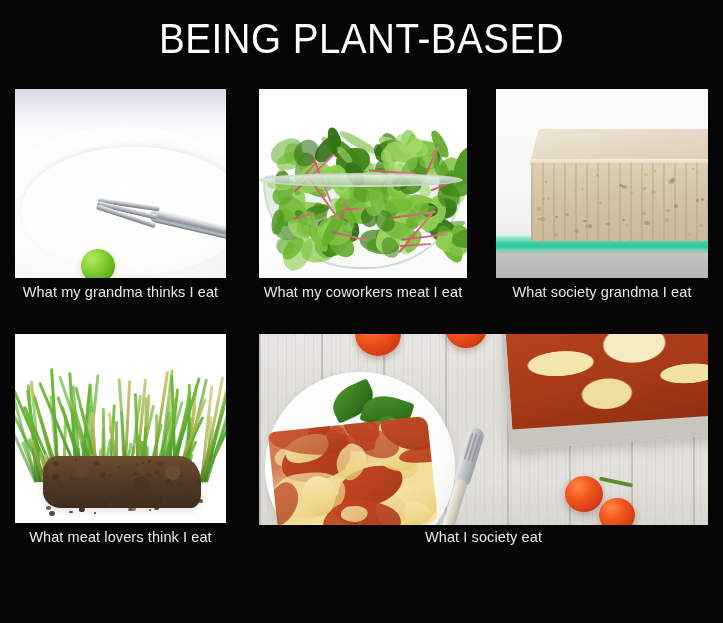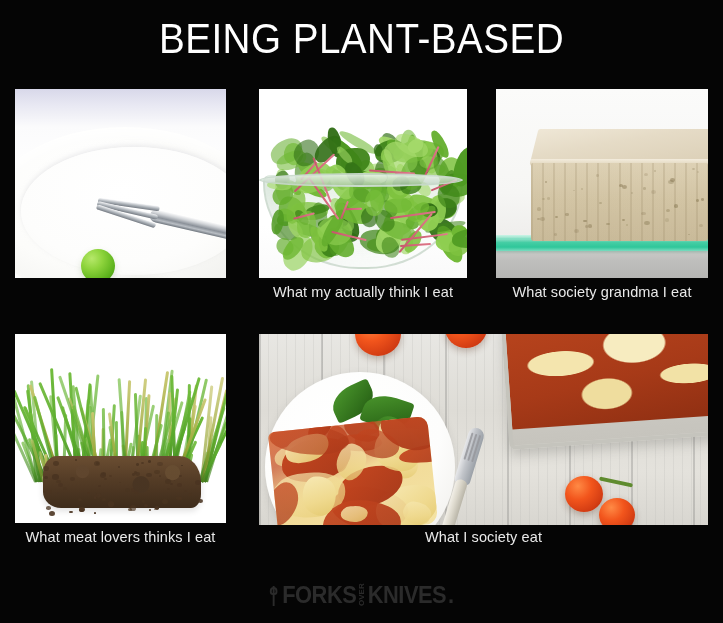--- a/index.html
+++ b/index.html
@@ -355,20 +355,21 @@
     <div class="p1-plate2"></div>
     <div class="p1-shadow"></div>
     <div class="p1-fork">
       <div class="p1-handle"></div>
       <div class="p1-tine p1-t1"></div>
       <div class="p1-tine p1-t2"></div>
       <div class="p1-tine p1-t3"></div>
     </div>
     <div class="p1-pea"></div>
   </div>
+  <div class="caption" id="c1">What my grandma thinks I eat</div>
 
   <div class="panel" id="p2">
     <div class="p2-bg"></div>
     <div class="p2-bowl"></div>
     <div class="p2-pile" id="salad-leaves">
         <div class="leaf" style="left: 107.951px; top: 108.658px; width: 29.9117px; height: 13.9853px; background: rgb(126, 194, 63); opacity: 0.85; transform: rotate(5.3deg);"></div>
         <div class="leaf" style="left: 20.0172px; top: 109.727px; width: 38.0968px; height: 26.3065px; background: rgb(143, 206, 82); opacity: 0.64; transform: rotate(-55.2deg);"></div>
         <div class="leaf" style="left: 78.2041px; top: 9.14637px; width: 41.7828px; height: 9.18068px; background: rgb(111, 184, 51); opacity: 0.58; transform: rotate(31.3deg);"></div>
         <div class="leaf" style="left: 145.35px; top: 12.6261px; width: 39.7204px; height: 24.1916px; background: rgb(99, 173, 44); opacity: 0.83; transform: rotate(-0.7deg);"></div>
         <div class="leaf" style="left: 18.9557px; top: 89.4842px; width: 18.117px; height: 25.8464px; background: rgb(63, 133, 25); opacity: 0.62; transform: rotate(-85.1deg);"></div>
@@ -529,21 +530,21 @@
         <div class="p2-stem" style="left: 76.0226px; top: 79.5197px; width: 19.03px; transform: rotate(-68.4deg);"></div>
         <div class="p2-stem" style="left: 28.2457px; top: 43.012px; width: 54.7292px; transform: rotate(-43.2deg);"></div>
         <div class="p2-stem" style="left: 156.587px; top: 30.9562px; width: 31.7932px; transform: rotate(-65.1deg);"></div>
         <div class="p2-stem" style="left: 38.5496px; top: 49.7392px; width: 48.2184px; transform: rotate(68.5deg);"></div>
         <div class="p2-stem" style="left: 109.548px; top: 42.4449px; width: 45.5281px; transform: rotate(3.8deg);"></div>
         <div class="p2-stem" style="left: 140.743px; top: 115.279px; width: 30.8439px; transform: rotate(-3.8deg);"></div>
         <div class="p2-stem" style="left: 131.412px; top: 103.179px; width: 51.2182px; transform: rotate(-49.8deg);"></div>
       </div>
     <div class="p2-rim"></div>
   </div>
-  <div class="caption" id="c2">What my actually think I eat</div>
+  <div class="caption" id="c2">What my coworkers meat I eat</div>
 
   <div class="panel" id="p3">
     <div class="p3-bg"></div>
     <div class="p3-counter"></div>
     <div class="p3-glass"></div>
     <div class="p3-glass-top"></div>
     <div class="p3-tofu-top"></div>
     <div class="p3-edge"></div>
     <div class="p3-tofu-face" id="tofu-face">
         <div class="speck" style="left: 137.284px; top: 16.8491px; width: 5.2192px; height: 4.17536px; opacity: 0.52;"></div>
@@ -771,21 +772,21 @@
         <div class="crumb" style="left: 63.0931px; top: 163.894px; width: 3.60453px; height: 3.06385px; opacity: 0.69;"></div>
         <div class="crumb" style="left: 125.662px; top: 127.968px; width: 2.8585px; height: 2.42973px; opacity: 0.68;"></div>
         <div class="crumb" style="left: 85.487px; top: 139.332px; width: 5.06407px; height: 4.30446px; opacity: 0.81;"></div>
         <div class="crumb" style="left: 31.3248px; top: 155.684px; width: 5.66443px; height: 4.81477px; opacity: 0.52;"></div>
         <div class="crumb" style="left: 80.4474px; top: 161.098px; width: 1.83043px; height: 1.55587px; opacity: 0.7;"></div>
         <div class="crumb" style="left: 28.3479px; top: 131.917px; width: 5.66942px; height: 4.819px; opacity: 0.55;"></div>
         <div class="crumb" style="left: 142.339px; top: 127.883px; width: 5.18925px; height: 4.41086px; opacity: 0.5;"></div>
         <div class="crumb" style="left: 115.662px; top: 154.183px; width: 4.84101px; height: 4.11486px; opacity: 0.54;"></div>
       </div>
   </div>
-  <div class="caption" id="c4">What meat lovers thinks I eat</div>
+  <div class="caption" id="c4">What meat lovers think I eat</div>
 
   <div class="panel" id="p5">
     <div class="p5-wood"></div>
 
     <div class="p5-dish">
       <div class="p5-dish-food"></div>
     </div>
 
     <div class="p5-plate"></div>
     <div class="basil" style="left:72px; top:52px; width:44px; height:30px; transform:rotate(-25deg);"></div>
@@ -831,23 +832,14 @@
 
     <div class="tomato" style="left:96px; top:-22px; width:46px; height:44px;"></div>
 
     <div class="tomato" style="left:186px; top:-26px; width:42px; height:40px;"></div>
     <div class="tomato" style="left:306px; top:142px; width:38px; height:36px;"></div>
     <div class="tomato" style="left:340px; top:164px; width:36px; height:34px;"></div>
     <div class="tomato-stem" style="left:340px; top:146px; width:34px; height:4px; transform:rotate(12deg);"></div>
   </div>
   <div class="caption" id="c5">What I society eat</div>
 
-  <div class="logo">
-    <span class="logo-inner">
-      <span class="logo-mark"></span>
-      <span>FORKS</span>
-      <span class="logo-over">OVER</span>
-      <span>KNIVES</span>
-      <span class="logo-dot">.</span>
-    </span>
-  </div>
 
 </div>
 
 </body></html>

